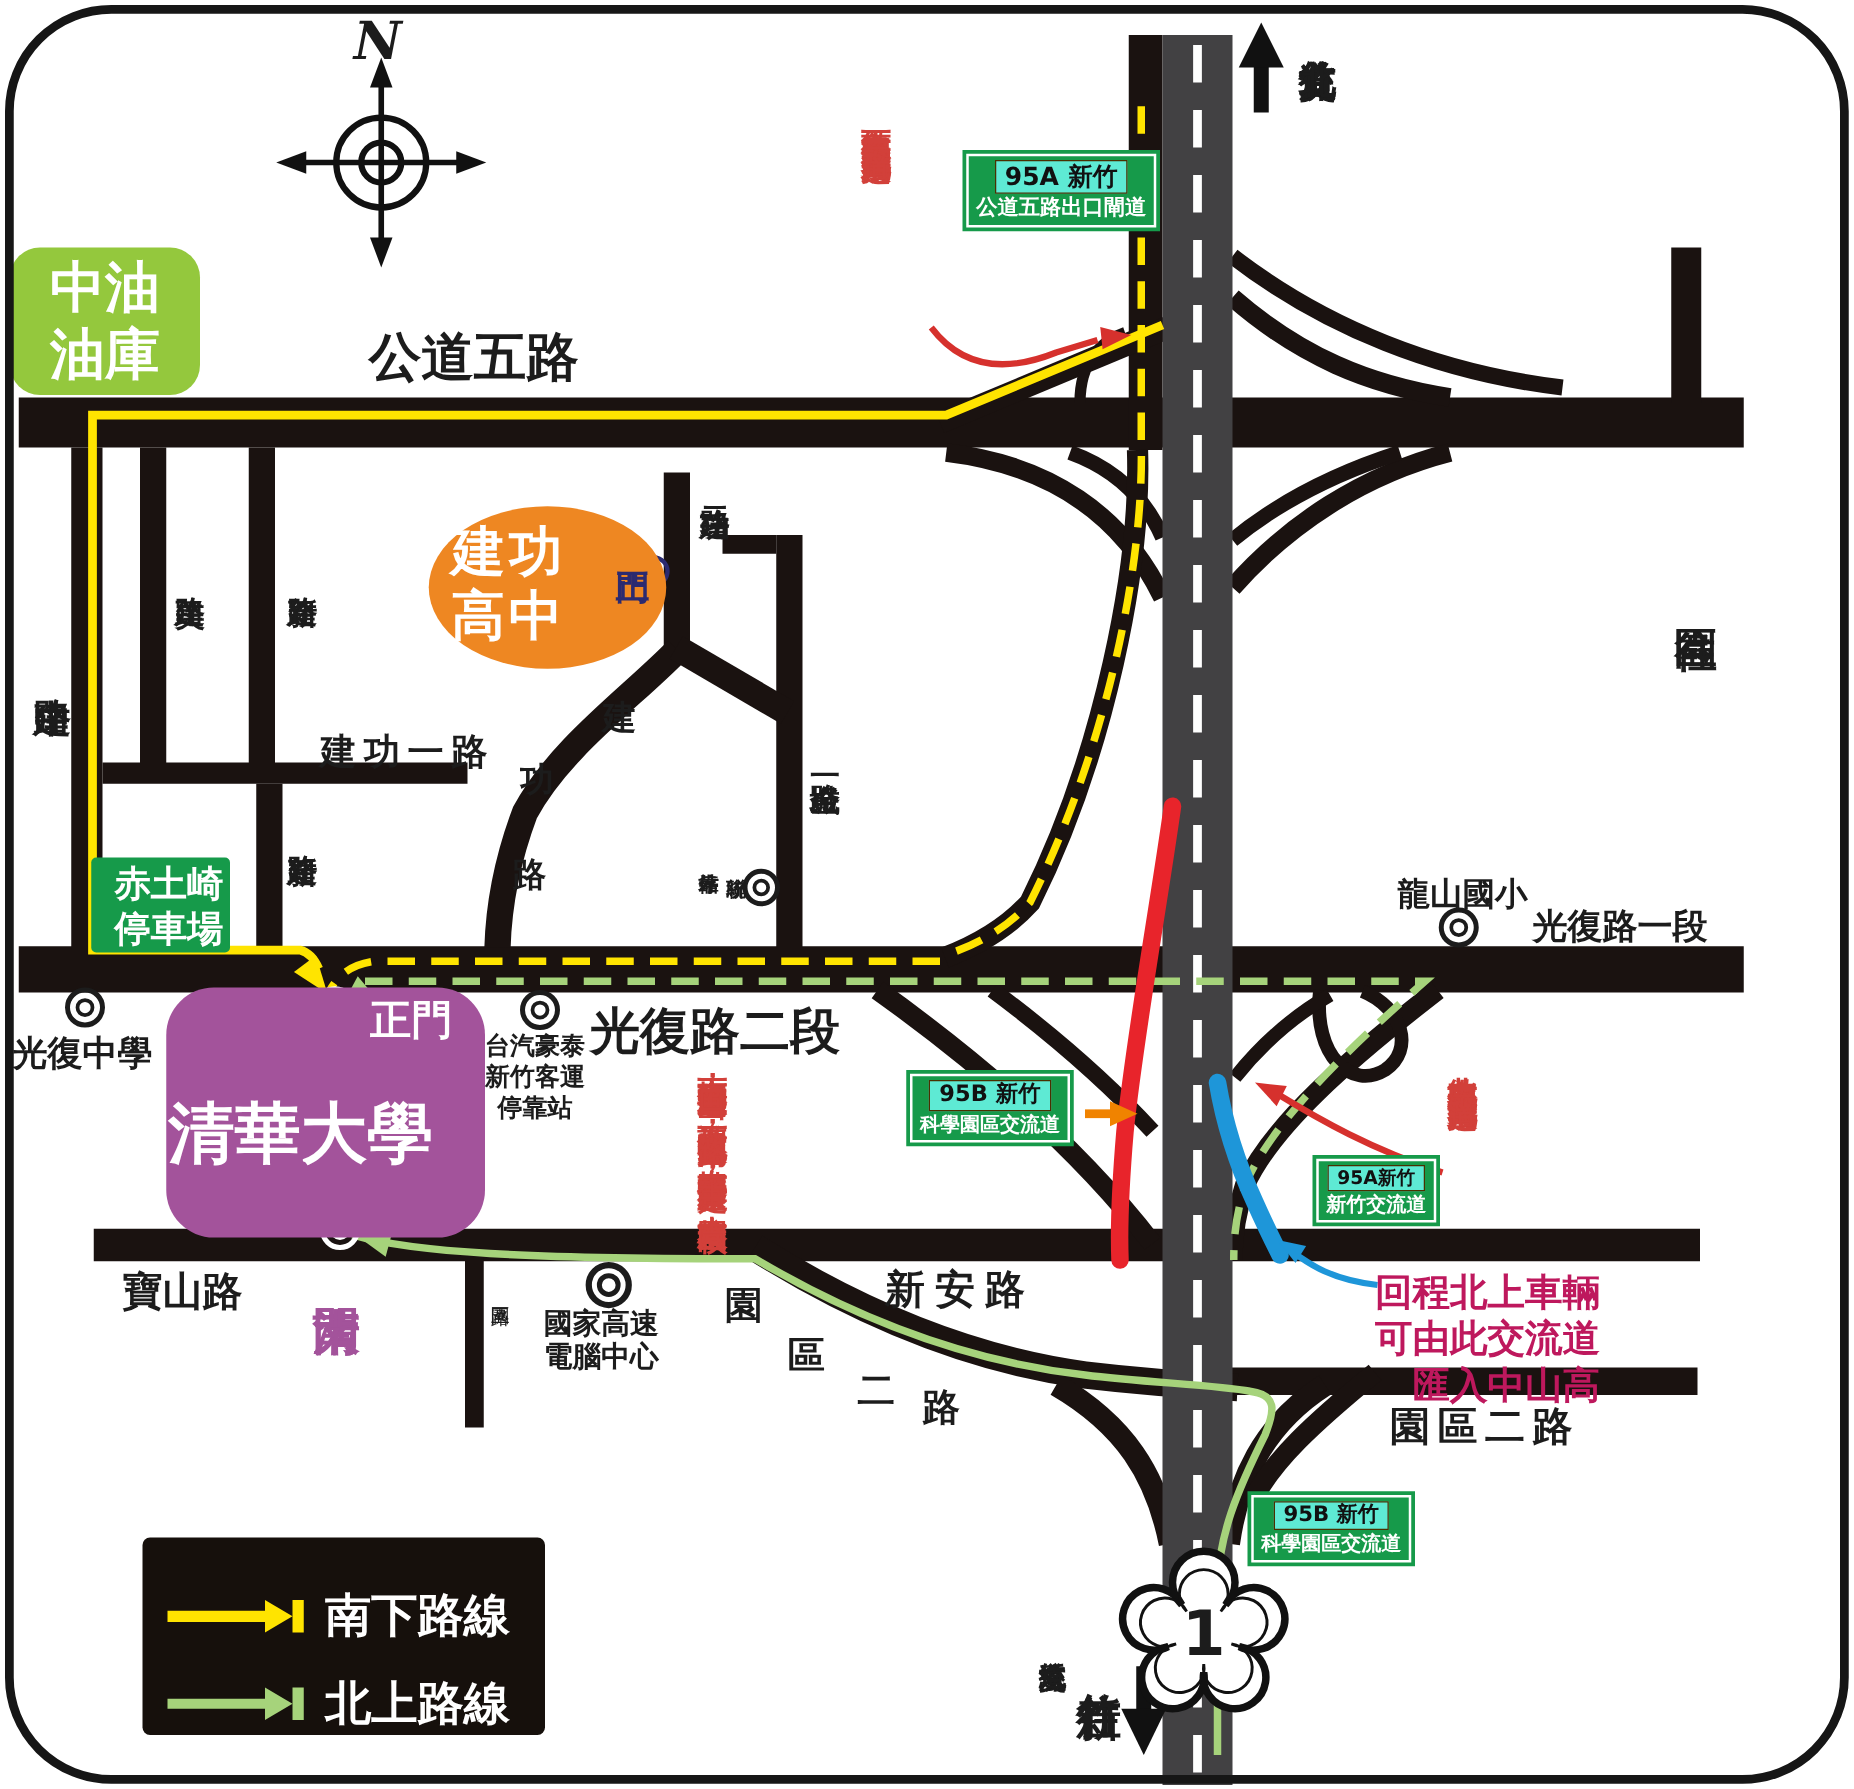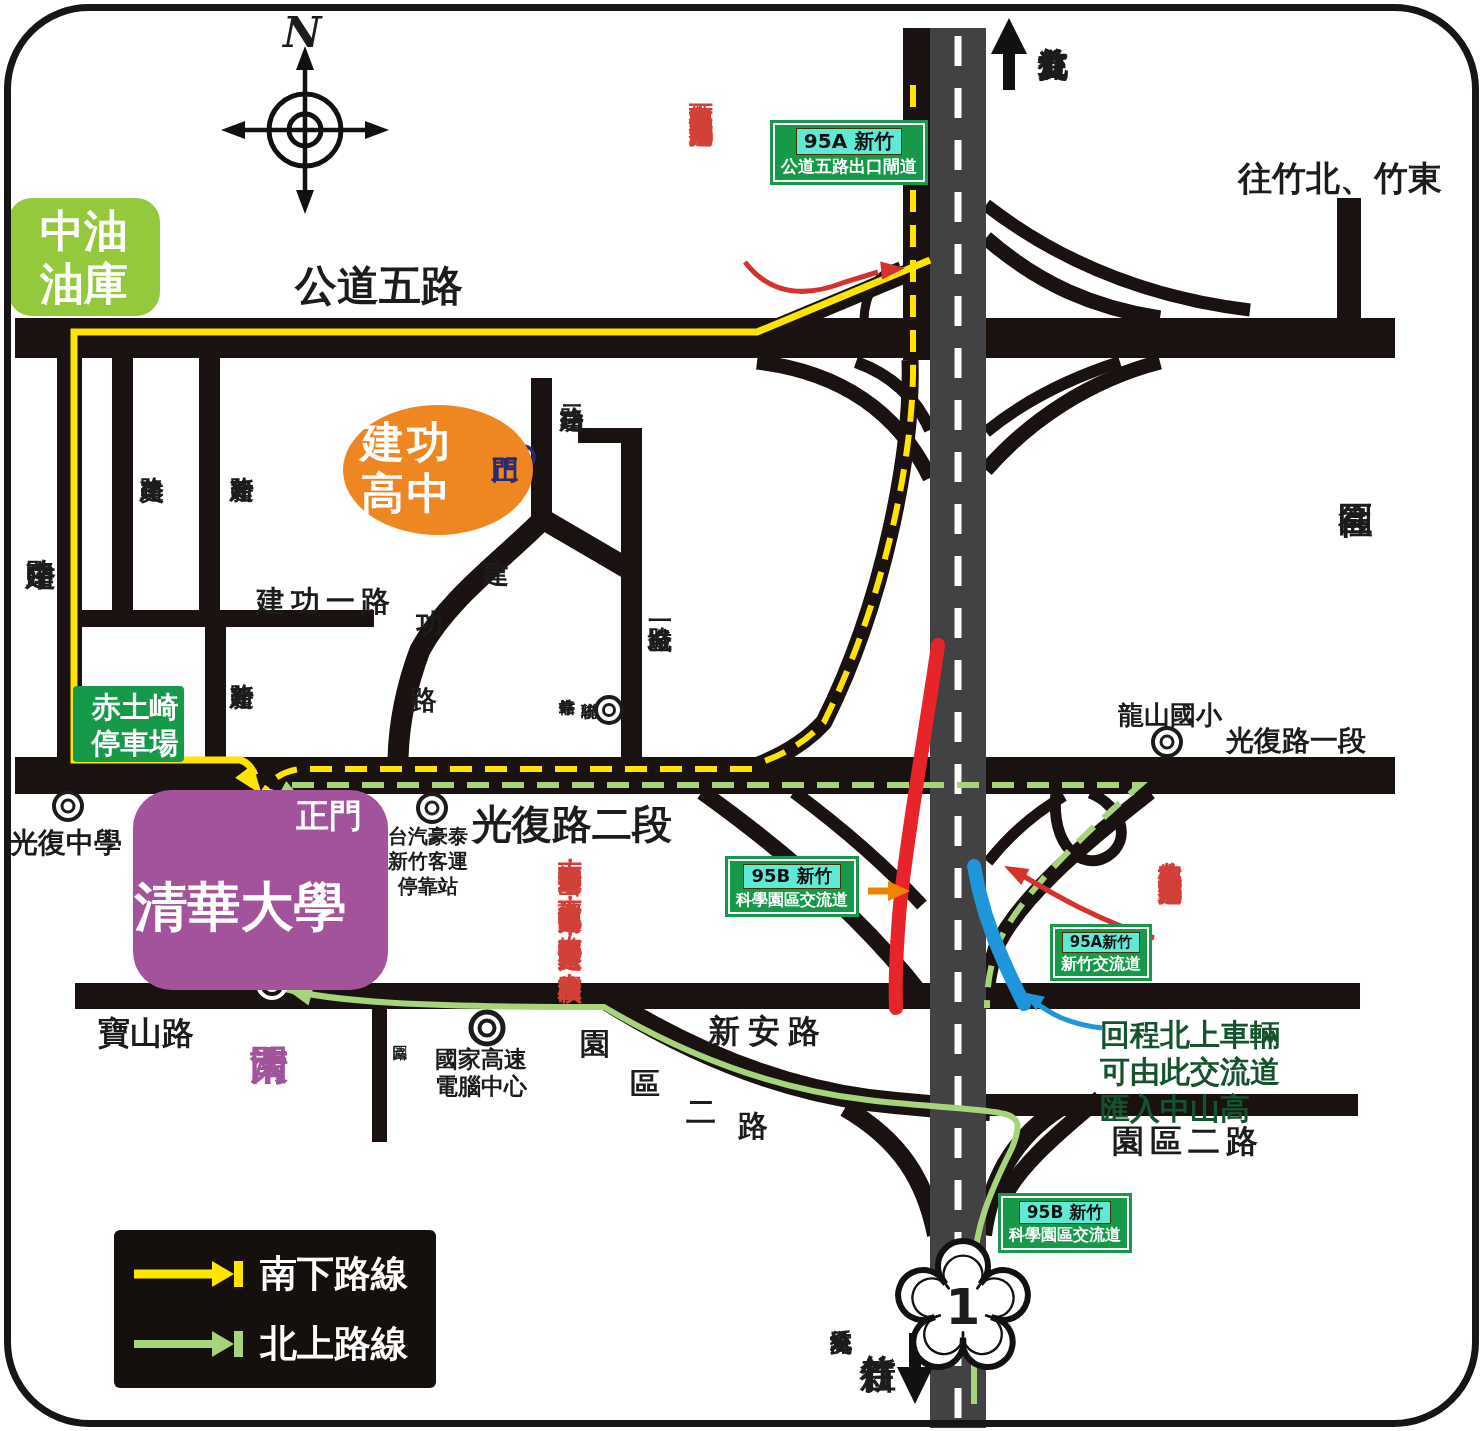--- a/index.html
+++ b/index.html
@@ -3,34 +3,34 @@
 <meta charset="utf-8">
 <style>
   html,body{margin:0;padding:0;background:#fff;}
   #stage{position:relative;width:1483px;height:1431px;background:#fff;overflow:hidden;
          font-family:"DejaVu Sans",sans-serif;}
   #frame{position:absolute;left:4px;top:4px;right:4px;bottom:4px;border:7px solid #161616;
          border-radius:85px;pointer-events:none;z-index:9;}
   #roadsvg{position:absolute;left:0;top:0;z-index:1;}
   .lbl{position:absolute;z-index:3;color:#1c1c1c;font-weight:bold;white-space:nowrap;}
   .v{writing-mode:vertical-rl;text-orientation:upright;white-space:normal;}
-  .blue{color:#14532d;}
+  .blue{color:#be185d;text-align:right;}
   .white{color:#fff;}
   .purple{color:#a3539b;}
   .navy{color:#2b2a70;}
   .note{position:absolute;z-index:4;writing-mode:vertical-rl;text-orientation:upright;
         font-weight:bold;color:#d2403a;letter-spacing:1px;}
   .box{position:absolute;z-index:2;border-radius:24px;}
   .gsign{position:absolute;z-index:4;background:#169a4a;padding:3px;}
   .gsign .in{border:2px solid #fff;padding:3px 6px;text-align:center;}
   .gsign .tab{display:inline-block;background:#5eead4;color:#111;font-weight:bold;
               padding:0 7px;border:1px solid #4a3000;line-height:1.25;}
   .gsign .nm{color:#fff;font-weight:bold;margin-top:2px;line-height:1.15;}
   #legend{position:absolute;left:114px;top:1230px;width:322px;height:158px;background:#16100c;
-          border-radius:6px;z-index:4;display:flex;flex-direction:column;justify-content:center;
+          border-radius:6px;z-index:4;display:flex;flex-direction:column;justify-content:flex-end;
           gap:20px;padding-left:18px;box-sizing:border-box;}
   .legrow{display:flex;align-items:center;gap:10px;}
   .legrow .t{color:#fff;font-weight:bold;font-size:37px;}
 </style>
 </head>
 <body>
 
 <div id="stage">
 
 <svg id="roadsvg" width="1483" height="1431" viewBox="0 0 1483 1431">
@@ -185,21 +185,20 @@
 <div class="note" style="left:687px;top:84px;height:180px;font-size:24px;line-height:27px;">南下欲由光復路出口下交流道者需先由此接引道</div>
 
 <div class="gsign" style="left:770px;top:120px;">
   <div class="in">
     <span class="tab" style="font-size:20px;">95A 新竹</span>
     <div class="nm" style="font-size:17px;">公道五路出口閘道</div>
   </div>
 </div>
 
 <div class="lbl v" style="left:1036px;top:24px;height:104px;font-size:30px;line-height:34px;">交流道往竹北</div>
-<div class="lbl" style="left:1238px;top:156px;font-size:34px;">往竹北、竹東</div>
 <div class="lbl v" style="left:1333px;top:476px;height:112px;font-size:34px;">往園區</div>
 
 <div class="lbl v" style="left:20px;top:535px;height:108px;font-size:30px;">建中路</div>
 <div class="lbl v" style="left:136px;top:458px;height:84px;font-size:24px;">建美路</div>
 <div class="lbl v" style="left:226px;top:458px;height:84px;font-size:24px;">建新路</div>
 <div class="lbl" style="left:256px;top:582px;font-size:29px;letter-spacing:6px;">建功一路</div>
 <div class="lbl v" style="left:226px;top:665px;height:84px;font-size:24px;">建新路</div>
 <div class="lbl v" style="left:556px;top:388px;height:110px;font-size:24px;">建功二路</div>
 <div class="lbl" style="left:482px;top:556px;font-size:27px;">建</div>
 <div class="lbl" style="left:416px;top:606px;font-size:27px;">功</div>

